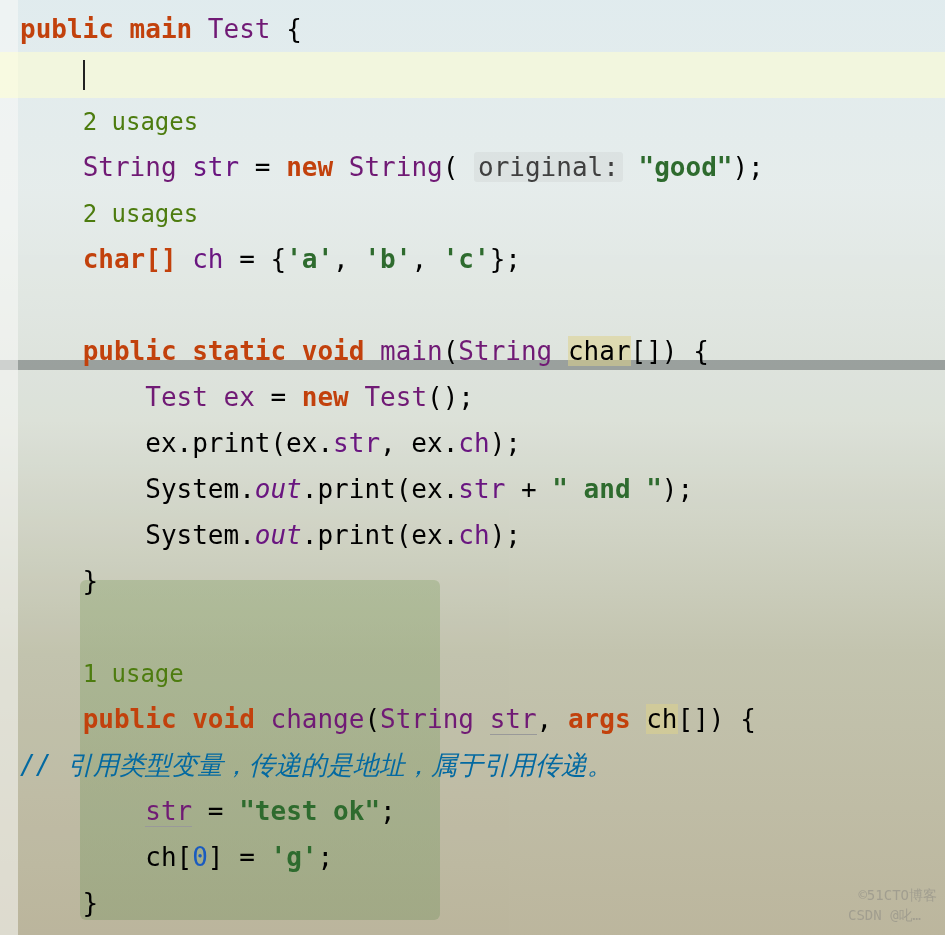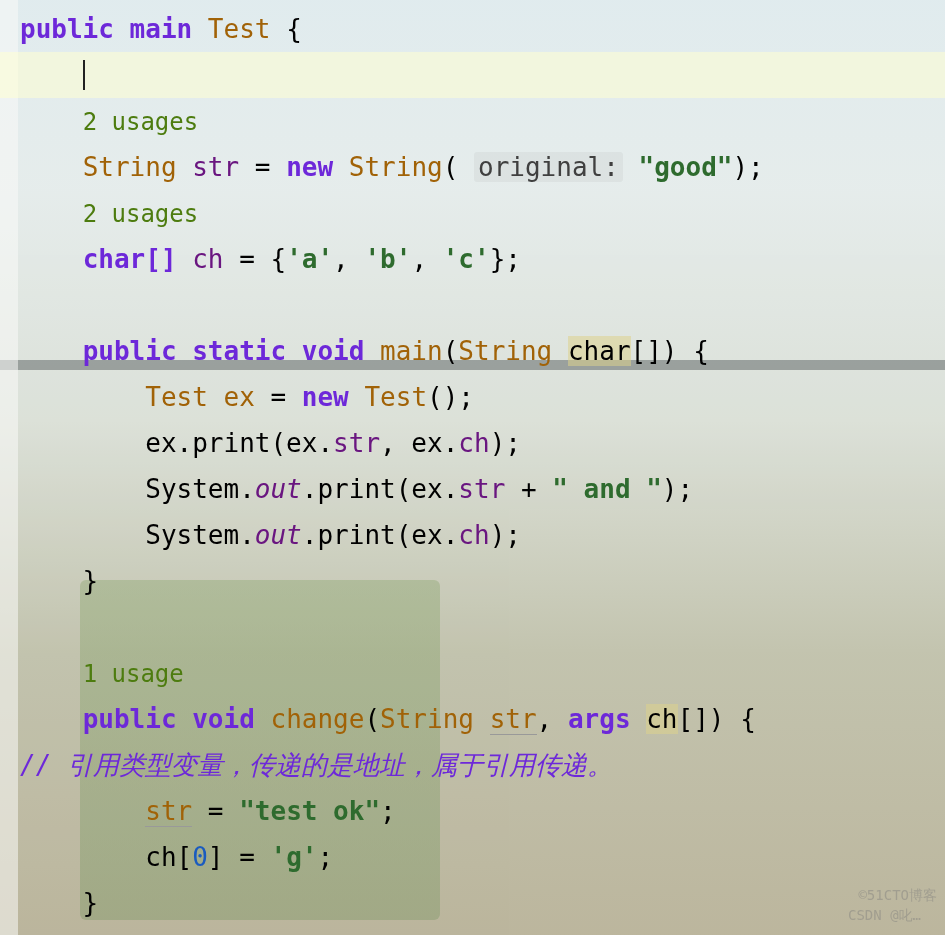--- a/index.html
+++ b/index.html
@@ -55,27 +55,27 @@
     padding: 6px 0 0 0;
   }
   .line {
     height: 46px;
     line-height: 46px;
     white-space: pre;
     font-size: 26px;
     padding-left: 20px;
   }
   .small { font-size: 24px; color: #4d7c0f; }
-  .kw   { color: #6d28d9; font-weight: 600; }
-  .ident{ color: #a16207; }
+  .kw   { color: #c2410c; font-weight: 600; }
+  .ident{ color: #701a75; }
   .fld  { color: #6a1680; }                     
   .str  { color: #2e6b2e; font-weight: 600; }   
   .chlit{ color: #2e6b2e; font-weight: 600; }
   .num  { color: #1a5bbf; }
-  .comm { color: #6d28d9; font-style: italic; }
+  .comm { color: #0369a1; font-style: italic; }
   .hint { color: #404040; }                     
   .hintbg { background: rgba(0,0,0,0.04); padding: 0 4px; border-radius: 3px; }
   .hl   { background: rgba(220,210,140,0.55); }
   .used { border-bottom: 1px solid #999; }
   .currentline {
     background: rgba(255,255,210,0.55);
   }
   .caret {
     display: inline-block;
     width: 2px; height: 30px;

